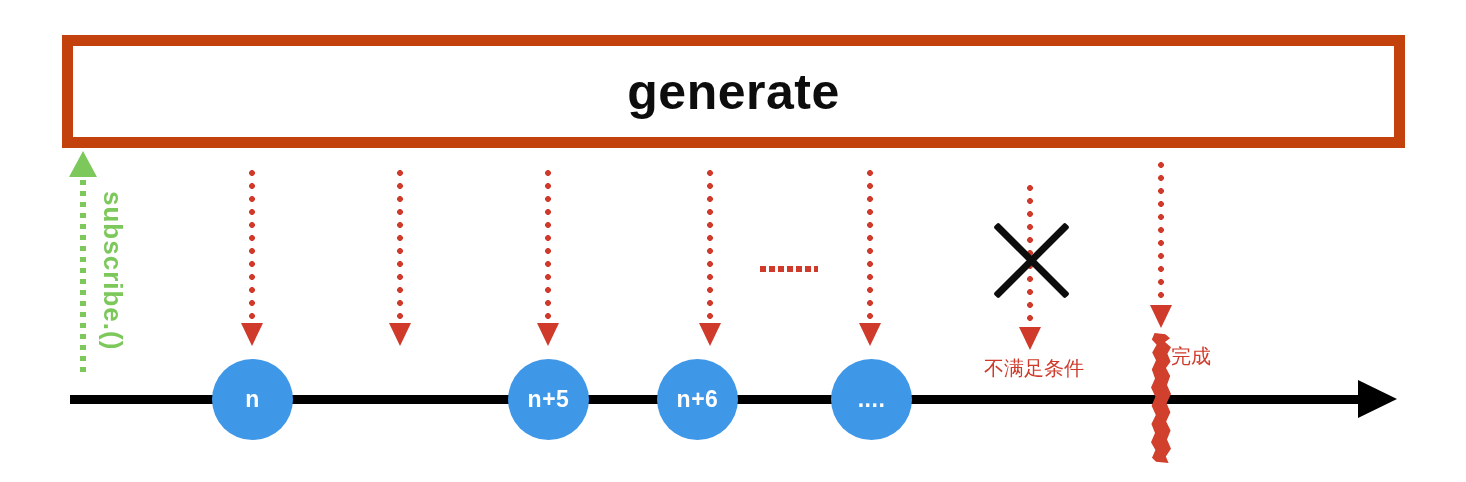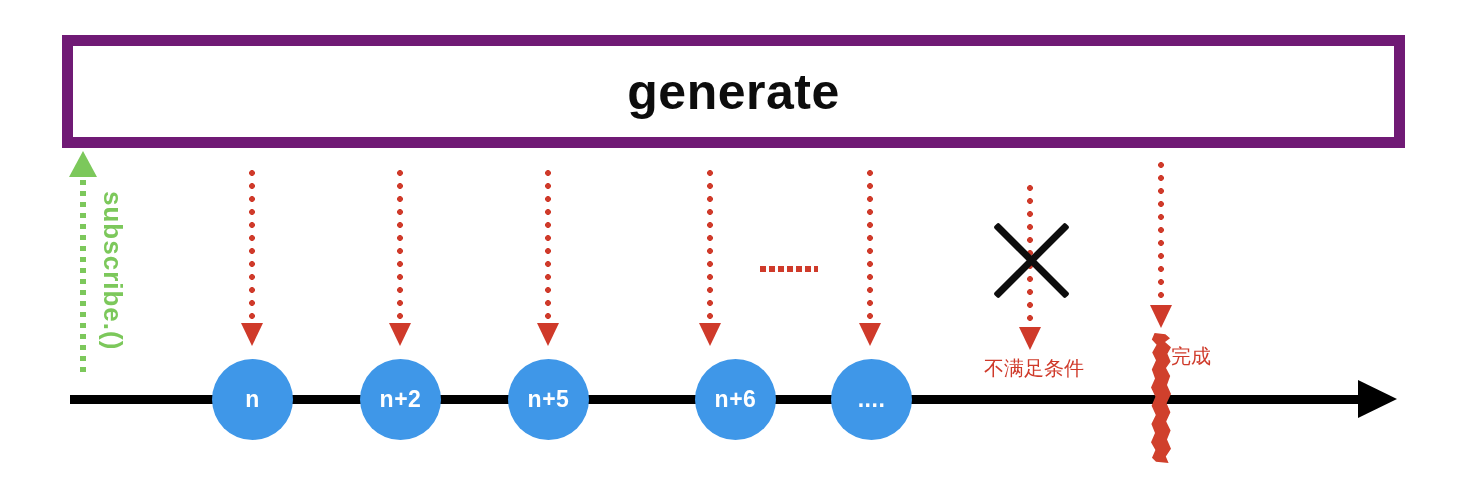--- a/index.html
+++ b/index.html
@@ -14,21 +14,21 @@
     background: #ffffff;
     overflow: hidden;
   }
 
   
   .operator-box {
     position: absolute;
     left: 62px; top: 35px;
     width: 1343px; height: 113px;
     box-sizing: border-box;
-    border: 11px solid #701a75;
+    border: 11px solid #c2410c;
     background: #ffffff;
     display: flex;
     align-items: center;
     justify-content: center;
   }
   .operator-label {
     font-size: 50px;
     font-weight: bold;
     color: #0d0d0d;
     letter-spacing: 0.5px;
@@ -215,26 +215,23 @@
   <div>
     <div class="em-line" style="left:1158px; top:162px; height:143px;"></div>
     <div class="em-head" style="left:1150px; top:305px;"></div>
   </div>
   <div class="complete-bar"></div>
   <div class="red-label complete-label">完成</div>
 
   <div class="marble" style="left:212px;">
     <span class="marble-label">n</span>
   </div>
-  <div class="marble" style="left:360px;">
-    <span class="marble-label">n+2</span>
-  </div>
   <div class="marble" style="left:508px;">
     <span class="marble-label">n+5</span>
   </div>
-  <div class="marble" style="left:695px;">
+  <div class="marble" style="left:657px;">
     <span class="marble-label">n+6</span>
   </div>
   <div class="marble" style="left:831px;">
     <span class="marble-label">....</span>
   </div>
 
 </div>
 
 </body></html>

